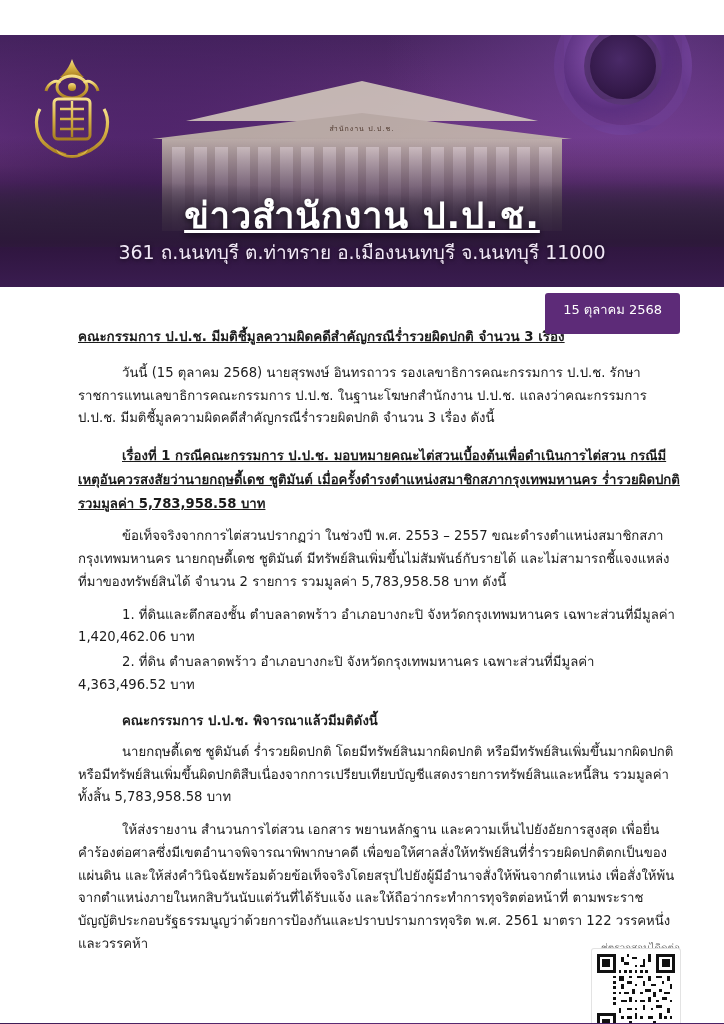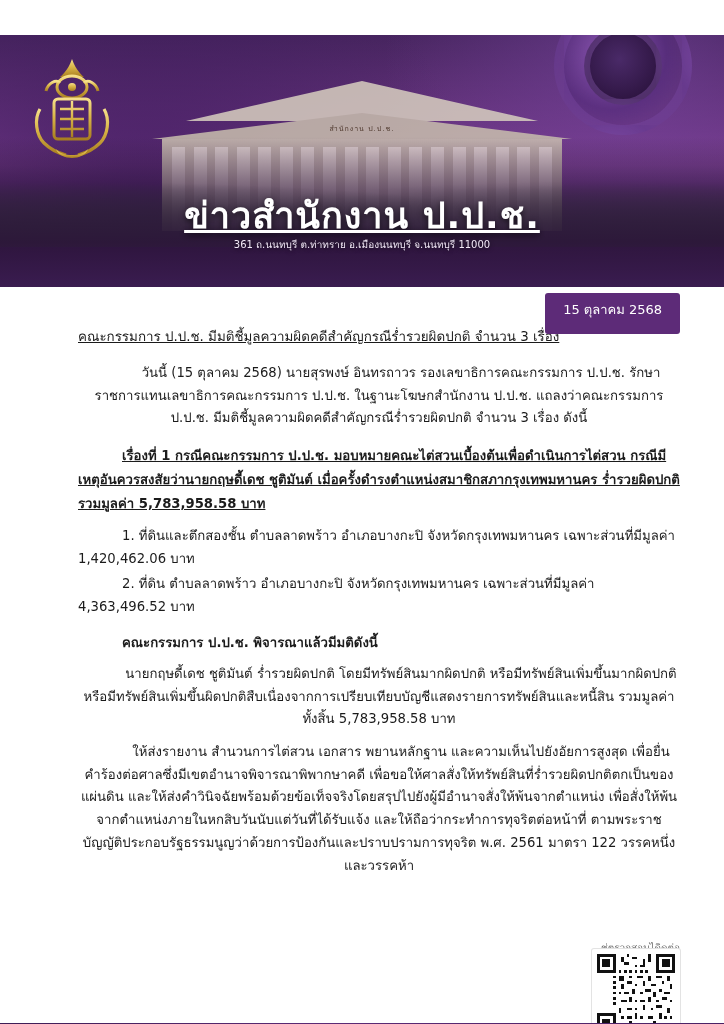--- a/index.html
+++ b/index.html
@@ -126,21 +126,21 @@
     letter-spacing: 1px;
     text-shadow: 0 2px 6px rgba(0,0,0,.65);
     text-decoration: underline;
   }
   .banner-sub {
     position: absolute;
     left: 0; right: 0; top: 202px;
     text-align: center;
     z-index: 6;
     color: #f2e9f7;
-    font-size: 10px;
+    font-size: 19px;
     text-shadow: 0 1px 4px rgba(0,0,0,.6);
   }
 
   
   .date-chip {
     position: absolute;
     right: 44px; top: 258px;
     background: #5d2b78;
     color: #ffffff;
     font-size: 13px;
@@ -154,29 +154,28 @@
   .content {
     position: absolute;
     left: 0; top: 252px;
     width: 724px;
     padding: 38px 44px 0 78px;
     color: #1b1b1b;
     font-size: 13.2px;
     line-height: 1.72;
   }
   .headline {
-    font-weight: normal;
+    font-weight: bold;
     text-decoration: underline;
     margin: 0 0 14px 0;
     font-size: 13.4px;
   }
   p.para {
     margin: 0 0 10px 0;
     text-indent: 0;
-    text-align: center;
   }
   p.indent { text-indent: 44px; }
   .topic {
     font-weight: bold;
     text-decoration: underline;
     margin: 14px 0 10px 0;
     text-indent: 44px;
     line-height: 1.8;
   }
   .subhead {
@@ -284,20 +283,21 @@
 
   <div class="date-chip">15 ตุลาคม 2568</div>
 
   <div class="content">
     <div class="headline">คณะกรรมการ ป.ป.ช. มีมติชี้มูลความผิดคดีสำคัญกรณีร่ำรวยผิดปกติ จำนวน 3 เรื่อง</div>
 
     <p class="para indent">วันนี้ (15 ตุลาคม 2568) นายสุรพงษ์ อินทรถาวร รองเลขาธิการคณะกรรมการ ป.ป.ช. รักษาราชการแทนเลขาธิการคณะกรรมการ ป.ป.ช. ในฐานะโฆษกสำนักงาน ป.ป.ช. แถลงว่าคณะกรรมการ ป.ป.ช. มีมติชี้มูลความผิดคดีสำคัญกรณีร่ำรวยผิดปกติ จำนวน 3 เรื่อง ดังนี้</p>
 
     <div class="topic">เรื่องที่ 1 กรณีคณะกรรมการ ป.ป.ช. มอบหมายคณะไต่สวนเบื้องต้นเพื่อดำเนินการไต่สวน กรณีมีเหตุอันควรสงสัยว่านายกฤษดี้เดช ชูติมันต์ เมื่อครั้งดำรงตำแหน่งสมาชิกสภากรุงเทพมหานคร ร่ำรวยผิดปกติ รวมมูลค่า 5,783,958.58 บาท</div>
 
+    <p class="para indent">ข้อเท็จจริงจากการไต่สวนปรากฏว่า ในช่วงปี พ.ศ. 2553 – 2557  ขณะดำรงตำแหน่งสมาชิกสภากรุงเทพมหานคร  นายกฤษดี้เดช ชูติมันต์ มีทรัพย์สินเพิ่มขึ้นไม่สัมพันธ์กับรายได้ และไม่สามารถชี้แจงแหล่งที่มาของทรัพย์สินได้ จำนวน 2 รายการ รวมมูลค่า 5,783,958.58 บาท ดังนี้</p>
 
     <p class="listline">1. ที่ดินและตึกสองชั้น ตำบลลาดพร้าว อำเภอบางกะปิ จังหวัดกรุงเทพมหานคร เฉพาะส่วนที่มีมูลค่า 1,420,462.06 บาท</p>
     <p class="listline">2. ที่ดิน ตำบลลาดพร้าว อำเภอบางกะปิ จังหวัดกรุงเทพมหานคร เฉพาะส่วนที่มีมูลค่า 4,363,496.52 บาท</p>
 
     <div class="subhead">คณะกรรมการ ป.ป.ช. พิจารณาแล้วมีมติดังนี้</div>
 
     <p class="para indent">นายกฤษดี้เดช ชูติมันต์ ร่ำรวยผิดปกติ โดยมีทรัพย์สินมากผิดปกติ หรือมีทรัพย์สินเพิ่มขึ้นมากผิดปกติ หรือมีทรัพย์สินเพิ่มขึ้นผิดปกติสืบเนื่องจากการเปรียบเทียบบัญชีแสดงรายการทรัพย์สินและหนี้สิน รวมมูลค่าทั้งสิ้น 5,783,958.58 บาท</p>
     <p class="para indent">ให้ส่งรายงาน สำนวนการไต่สวน เอกสาร พยานหลักฐาน และความเห็นไปยังอัยการสูงสุด เพื่อยื่นคำร้องต่อศาลซึ่งมีเขตอำนาจพิจารณาพิพากษาคดี เพื่อขอให้ศาลสั่งให้ทรัพย์สินที่ร่ำรวยผิดปกติตกเป็นของแผ่นดิน และให้ส่งคำวินิจฉัยพร้อมด้วยข้อเท็จจริงโดยสรุปไปยังผู้มีอำนาจสั่งให้พ้นจากตำแหน่ง เพื่อสั่งให้พ้นจากตำแหน่งภายในหกสิบวันนับแต่วันที่ได้รับแจ้ง และให้ถือว่ากระทำการทุจริตต่อหน้าที่ ตามพระราชบัญญัติประกอบรัฐธรรมนูญว่าด้วยการป้องกันและปราบปรามการทุจริต พ.ศ. 2561 มาตรา 122 วรรคหนึ่ง และวรรคห้า</p>
   </div>
 

